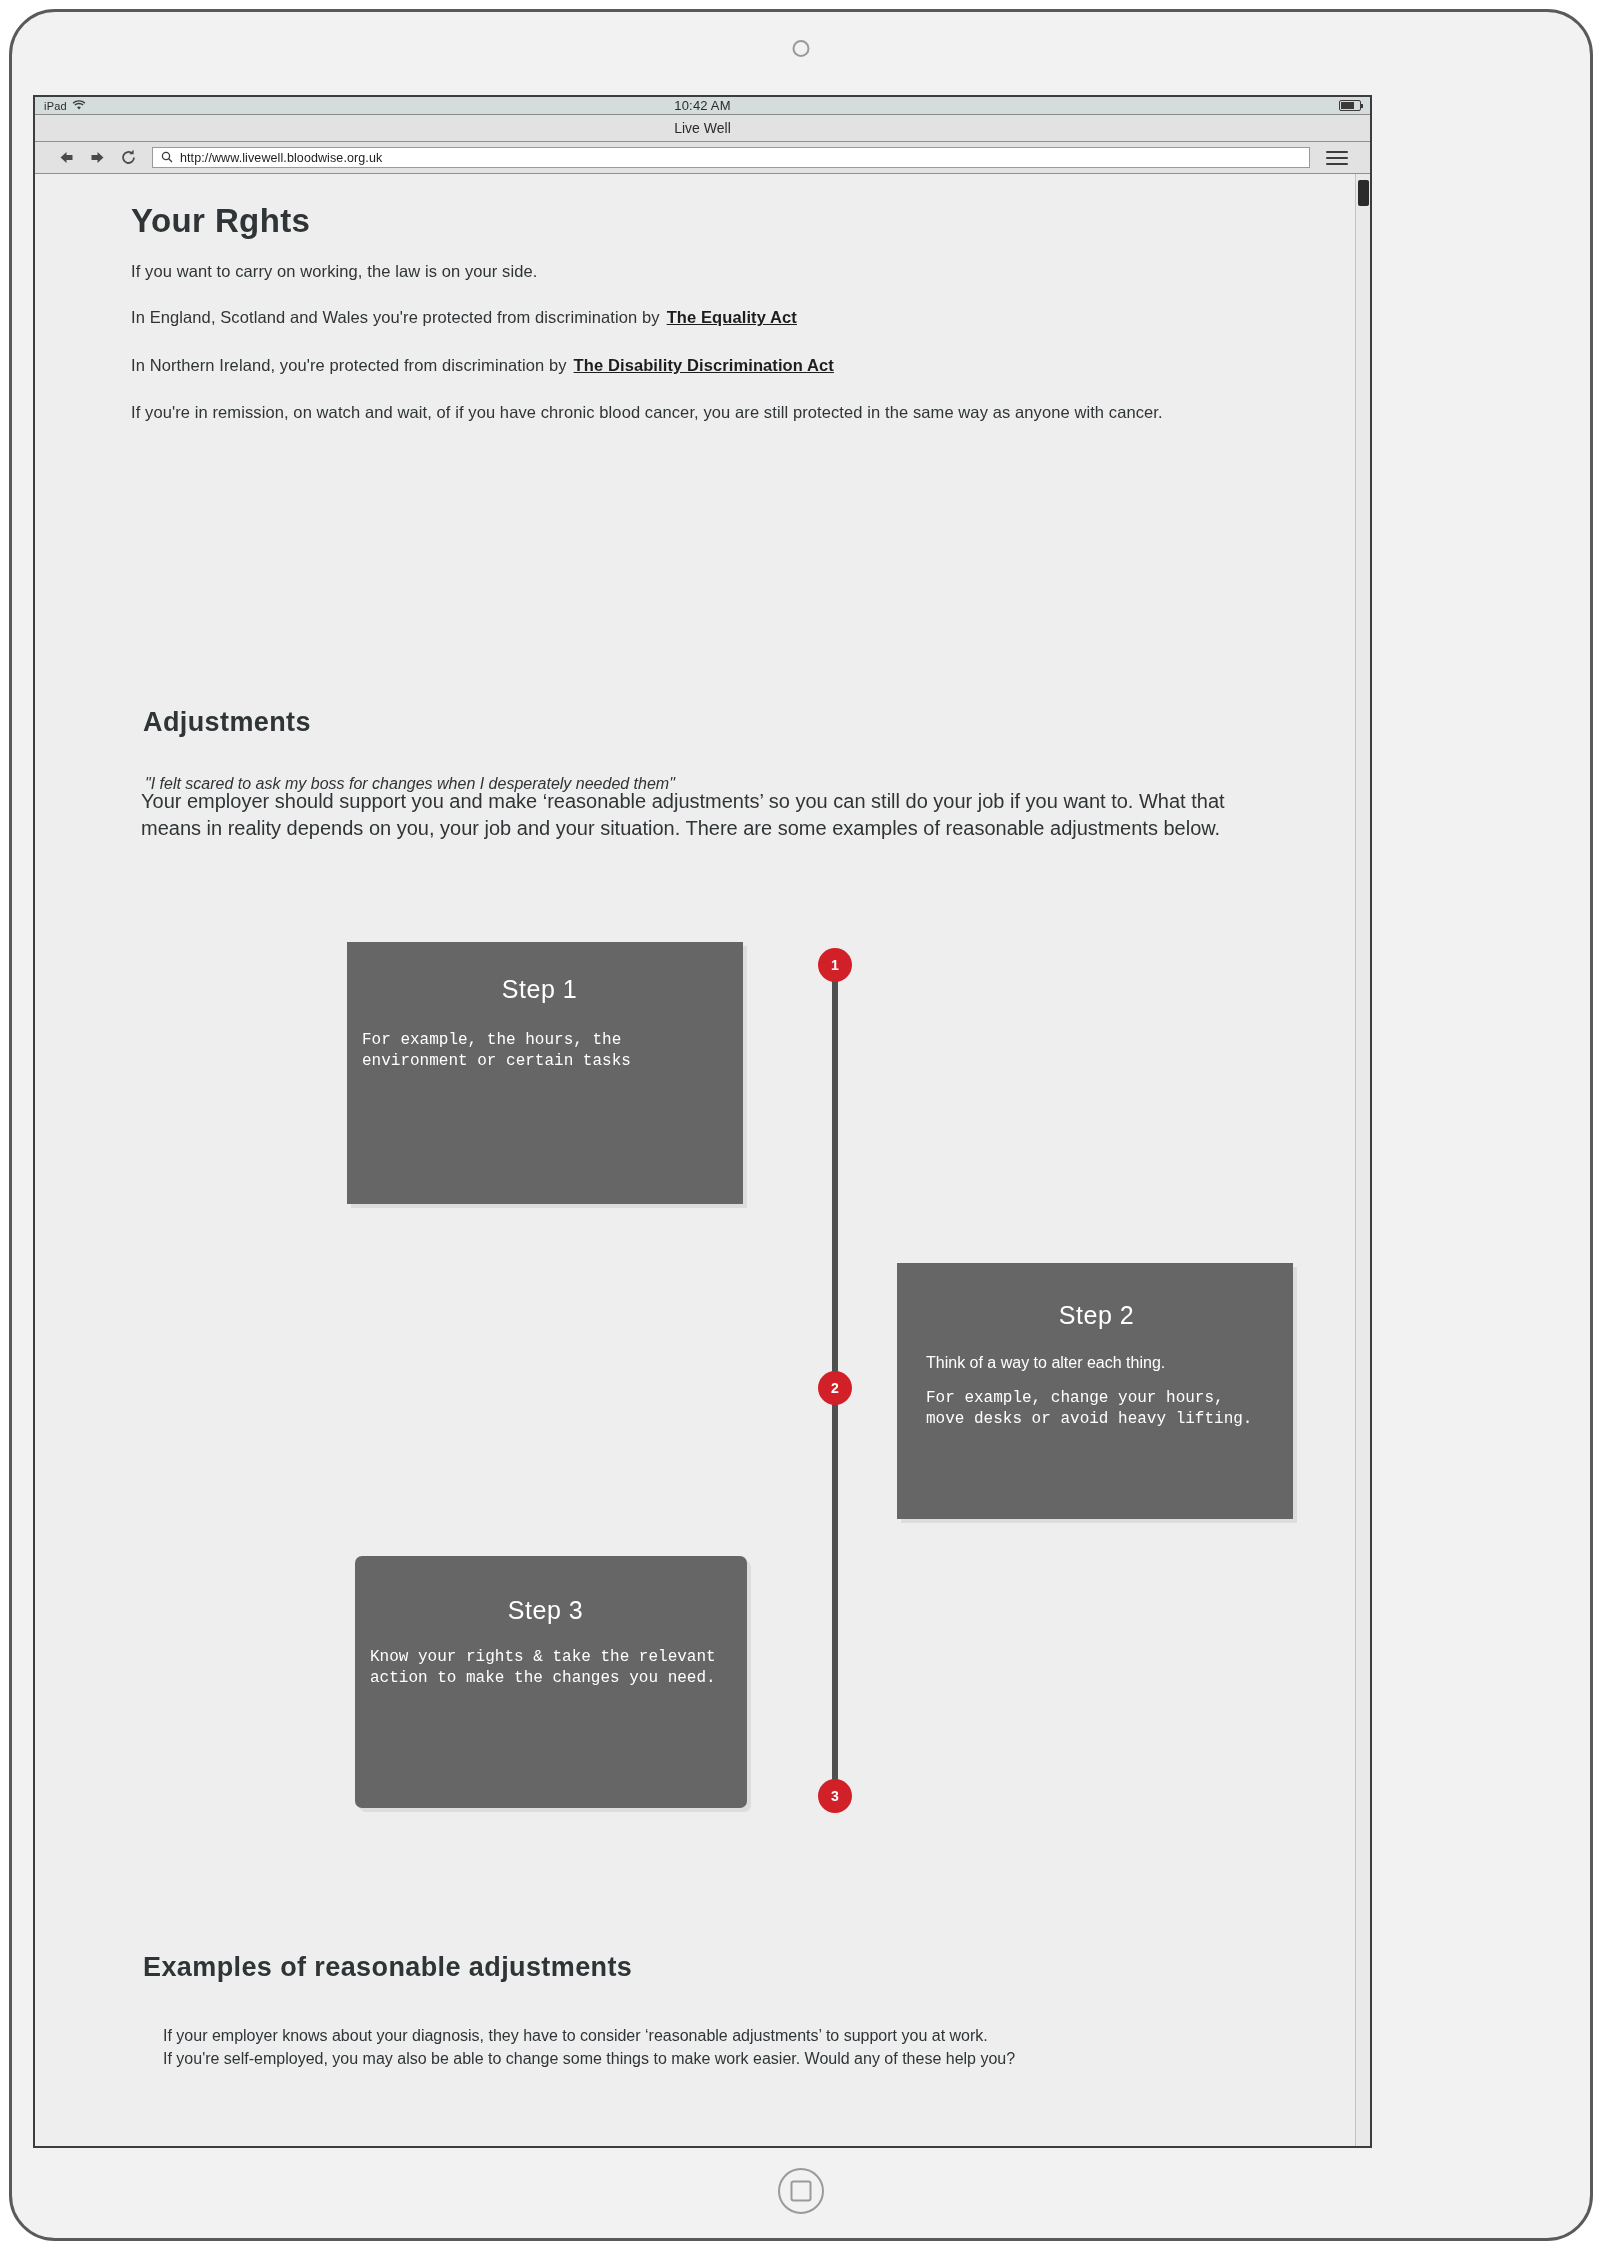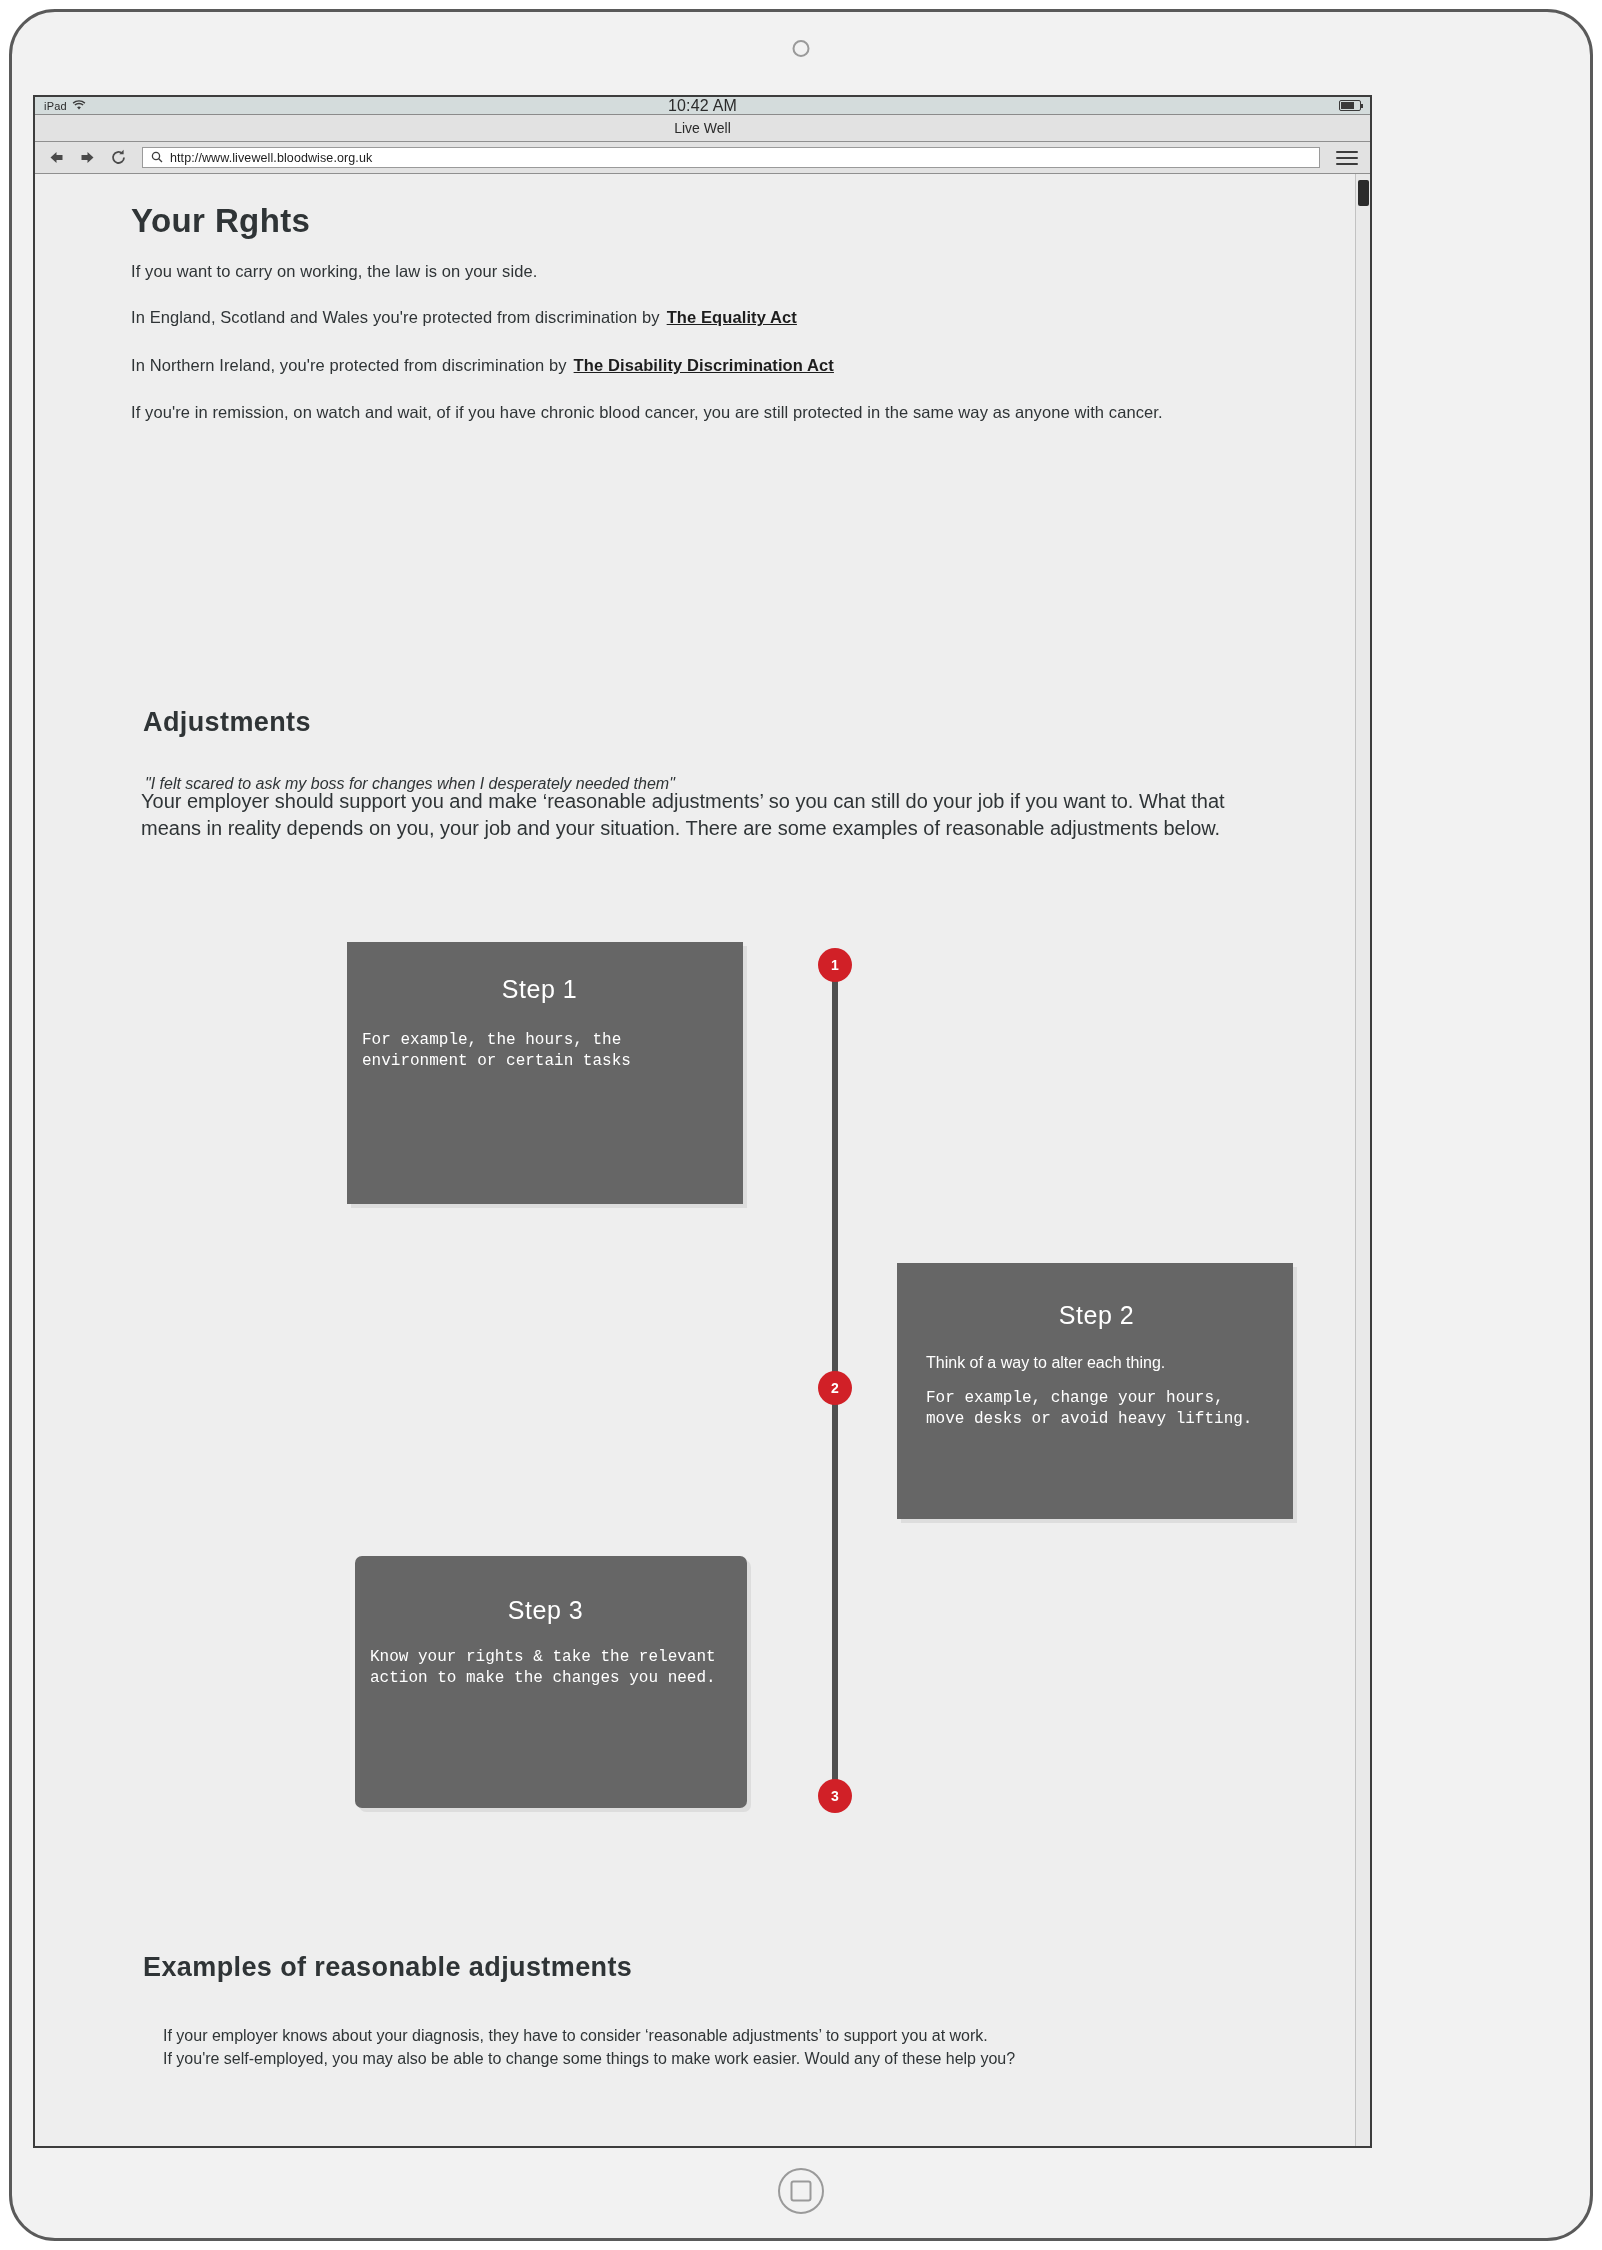--- a/index.html
+++ b/index.html
@@ -93,21 +93,21 @@
 
   .status-device { font-size: 11px; letter-spacing: .2px; }
 
   .wifi-icon { display: inline-block; width: 14px; height: 11px; position: relative; }
   .wifi-icon svg { display: block; }
 
   .status-time {
     position: absolute;
     left: 50%;
     transform: translateX(-50%);
-    font-size: 16px;
+    font-size: 13px;
     letter-spacing: .2px;
   }
 
   .battery {
     position: absolute;
     right: 9px;
     width: 22px;
     height: 11px;
     border: 1px solid #3a3a3a;
     border-radius: 2px;
@@ -139,21 +139,21 @@
     color: #2b2b2b;
   }
 
   
   .toolbar {
     height: 32px;
     background: #e2e2e2;
     border-bottom: 1px solid #8f8f8f;
     display: flex;
     align-items: center;
-    padding: 0 12px;
+    padding: 0 22px;
     gap: 12px;
   }
 
   .nav-btn {
     width: 19px;
     height: 19px;
     display: flex;
     align-items: center;
     justify-content: center;
     color: #4a4a4a;

